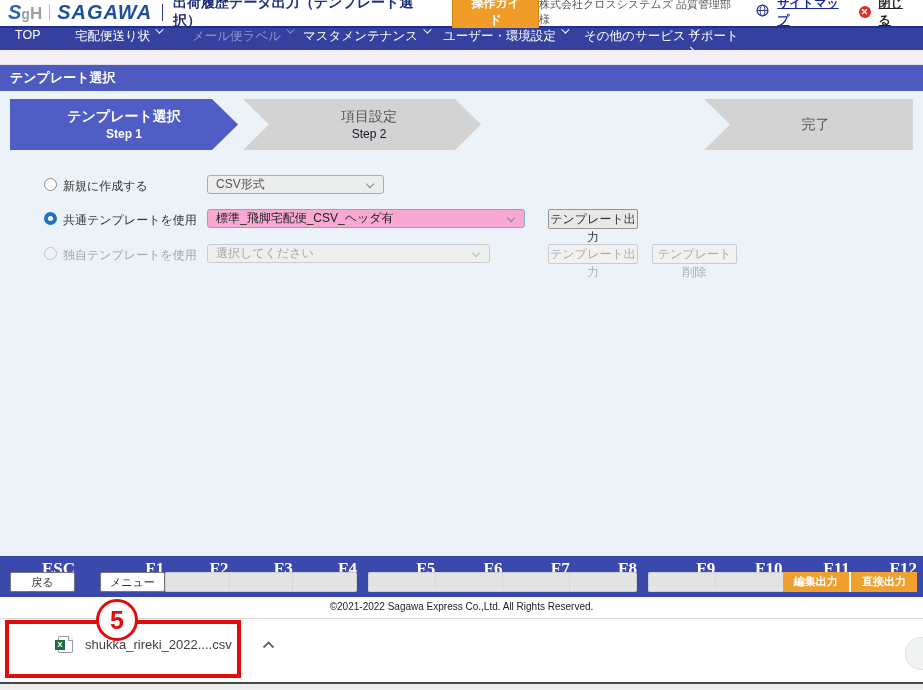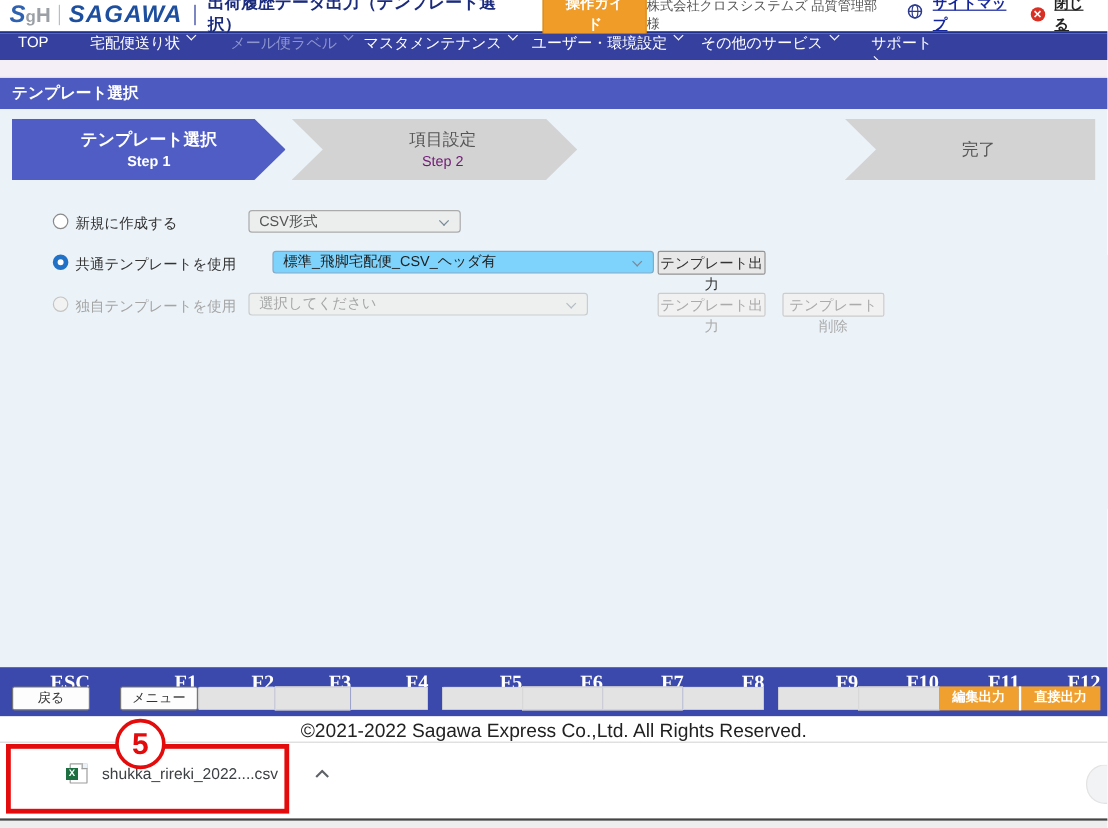--- a/index.html
+++ b/index.html
@@ -33,59 +33,59 @@
 
   
   #strip { left:0; top:50px; width:923px; height:15px; background:#f4eff6; border-bottom:1px solid #e2dcea; }
   #section-bar { left:0; top:65px; width:923px; height:26px; background:#4d5bc1; color:#fff; font-size:13px; font-weight:bold; line-height:26px; padding-left:10px; }
 
   
   #content { left:0; top:91px; width:923px; height:465px; background:#ebf2f8; }
   #wizard { position:absolute; left:10px; top:8px; width:903px; height:51px; }
   .seg { position:absolute; top:0; height:51px; display:flex; flex-direction:column; align-items:center; justify-content:center; background:#d3d3d3; color:#555; }
   .seg .t1 { font-size:14px; }
-  .seg .t2 { font-size:12px; color:#701a75; margin-top:1px; }
+  .seg .t2 { font-size:12px; color:#0f172a; margin-top:1px; }
   .seg.active { background:#4f5dc4; color:#fff; }
   .seg.active .t1 { font-weight:bold; }
   .seg.active .t2 { color:#fff; font-weight:bold; }
   .seg1 { left:0; width:228px; clip-path:polygon(0 0, calc(100% - 26px) 0, 100% 50%, calc(100% - 26px) 100%, 0 100%); }
   .seg2 { left:233px; width:238px; clip-path:polygon(0 0, calc(100% - 26px) 0, 100% 50%, calc(100% - 26px) 100%, 0 100%, 26px 50%); padding-left:14px; }
   .seg3 { left:466px; width:233px; clip-path:polygon(0 0, calc(100% - 26px) 0, 100% 50%, calc(100% - 26px) 100%, 0 100%, 26px 50%); padding-left:14px; }
   .seg4 { left:694px; width:209px; clip-path:polygon(0 0, 100% 0, 100% 100%, 0 100%, 26px 50%); padding-left:14px; }
 
   .form-row { position:absolute; left:0; width:923px; height:22px; }
   .radio { position:absolute; left:44px; top:3px; width:13px; height:13px; border-radius:50%; border:1px solid #8a8a8a; background:#fff; cursor:pointer; }
   .radio.sel { border:4px solid #2171c7; }
   .radio.dis { border:1px solid #c4c4c4; background:#f2f2f2; }
   .r-label { position:absolute; left:63px; top:3px; font-size:12px; color:#333; }
   .r-label.dis { color:#a5a5a5; }
   .sel-box { position:absolute; left:207px; top:0; height:19px; border:1px solid #ababab; border-radius:3px; background:#eceeee; font-size:12px; color:#555; line-height:17px; padding-left:8px; cursor:pointer; }
   .sel-box .chev { position:absolute; right:10px; top:5px; width:6px; height:6px; border-right:1.6px solid #7a8a99; border-bottom:1.6px solid #7a8a99; transform:rotate(45deg); }
-  .sel-box.on { background:#7dd3fc; border-color:#85aac6; color:#222;margin-left:20px; }
+  .sel-box.on { background:#f9a8d4; border-color:#85aac6; color:#222; }
   .sel-box.dis { background:#eef0f0; border-color:#c9cdd0; color:#a5a5a5; }
   .sel-box.dis .chev { border-color:#b5bdc4; }
   .tbtn { position:absolute; top:0; height:20px; background:#e8e8e8; border:1px solid #949494; border-radius:2px; font-size:12px; color:#333; text-align:center; line-height:18px; cursor:pointer; font-family:"Liberation Sans", sans-serif; }
   .tbtn.dis { background:#f1f1f1; border-color:#ccc; color:#ababab; }
 
   
   #fkeybar { left:0; top:556px; width:923px; height:41px; background:#3b48ac; }
   .fgroup { position:absolute; top:0; height:41px; }
   .flabels { display:flex; height:15px; padding-top:3px; }
   .flabels div { flex:1; text-align:right; color:#fff; font-size:17px; font-weight:bold;font-family:Liberation Serif, serif; }
   .fbtns { display:flex; height:20px; margin-top:1px; }
   .fbtns > div { flex:1; height:20px; font-size:11px; text-align:center; line-height:19px; }
   .fb-white { background:#fdfdfd; border:1px solid #777; border-radius:2px; color:#333; cursor:pointer; }
   .fb-gray { background:#e3e3e3; border-top:1px solid #cfcfcf; border-bottom:1px solid #cfcfcf; border-left:1px solid #d8d8d8; }
   .fb-gray.first { border-left:1px solid #cfcfcf; border-radius:2px 0 0 2px; }
   .fb-gray.last { border-right:1px solid #cfcfcf; border-radius:0 2px 2px 0; }
   .fb-orange { background:#efa02f; color:#fff; font-weight:bold; cursor:pointer; }
   .fb-orange.divleft { border-left:2px solid #fff; }
 
   
-  #footer { left:0; top:597px; width:923px; height:21px; background:#fff; text-align:center; font-size:16px; color:#222; padding-top:4px; }
+  #footer { left:0; top:597px; width:923px; height:21px; background:#fff; text-align:center; font-size:10px; color:#222; padding-top:4px; }
   #dlbar { left:0; top:618px; width:923px; height:64px; background:#fff; border-top:1px solid #d9d9d9; }
   .dl-item { position:absolute; left:58px; top:17px; display:flex; align-items:center; gap:12px; cursor:pointer; }
   .xl-icon { position:relative; width:15px; height:17px; background:#fff; border:1px solid #9e9e9e; border-radius:1px; }
   .xl-icon .fold { position:absolute; right:-1px; top:-1px; width:5px; height:5px; background:#ebf2f8; border-left:1px solid #9e9e9e; border-bottom:1px solid #9e9e9e; }
   .xl-icon .grn { position:absolute; left:-4px; bottom:2px; width:10px; height:10px; background:#1d6f42; color:#fff; font-size:8px; font-weight:bold; text-align:center; line-height:10px; }
   .dl-name { font-size:13px; color:#3c4043; }
   .dl-caret { margin-left:18px; display:flex; align-items:center; }
   .pill-right { position:absolute; right:0; top:18px; width:18px; height:33px; background:#f1f3f4; border:1px solid #e3e3e3; border-right:none; border-radius:16px 0 0 16px; }
   #darkline { left:0; top:682px; width:923px; height:2px; background:#454545; }
   #bottomgray { left:0; top:684px; width:923px; height:6px; background:#eeeeee; }
@@ -140,21 +140,21 @@
         <span class="nav-chev"></span>
       </div>
     <div class="nav-item" style="left:303px;">
         <span>マスタメンテナンス</span>
         <span class="nav-chev"></span>
       </div>
     <div class="nav-item" style="left:584px;">
         <span>その他のサービス</span>
         <span class="nav-chev"></span>
       </div>
-    <div class="nav-item" style="left:726px;flex-direction:column;">
+    <div class="nav-item" style="left:688px;flex-direction:column;">
         <span>サポート</span>
         <span class="nav-chev"></span>
       </div>
   </div>
 
   <div id="strip" class="abs"></div>
   <div id="section-bar" class="abs">テンプレート選択</div>
 
   <div id="content" class="abs">
 

